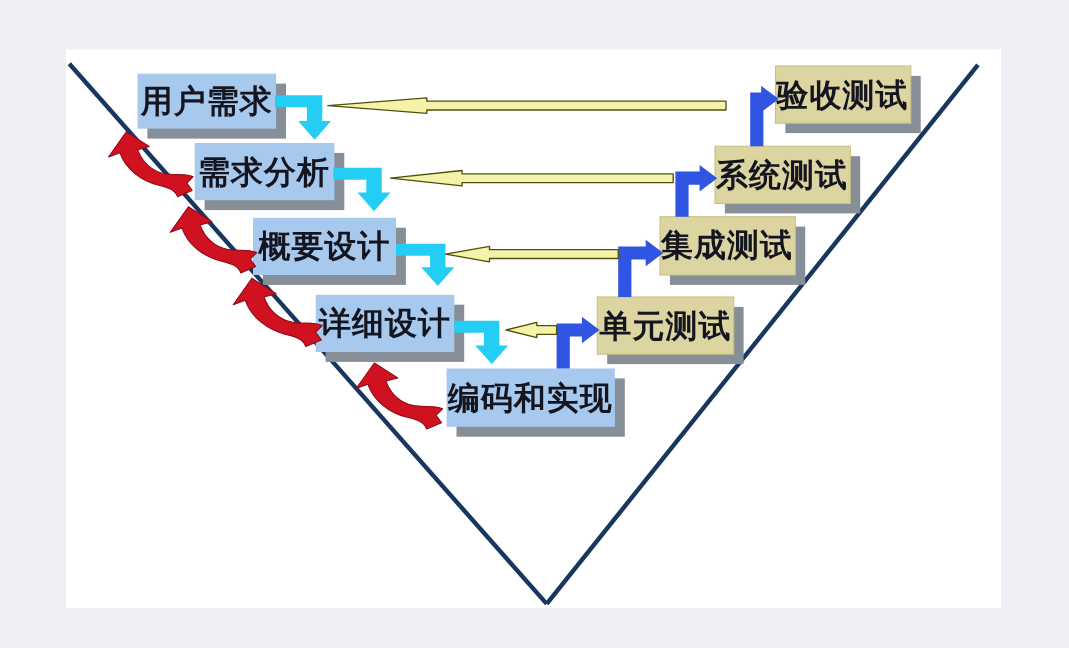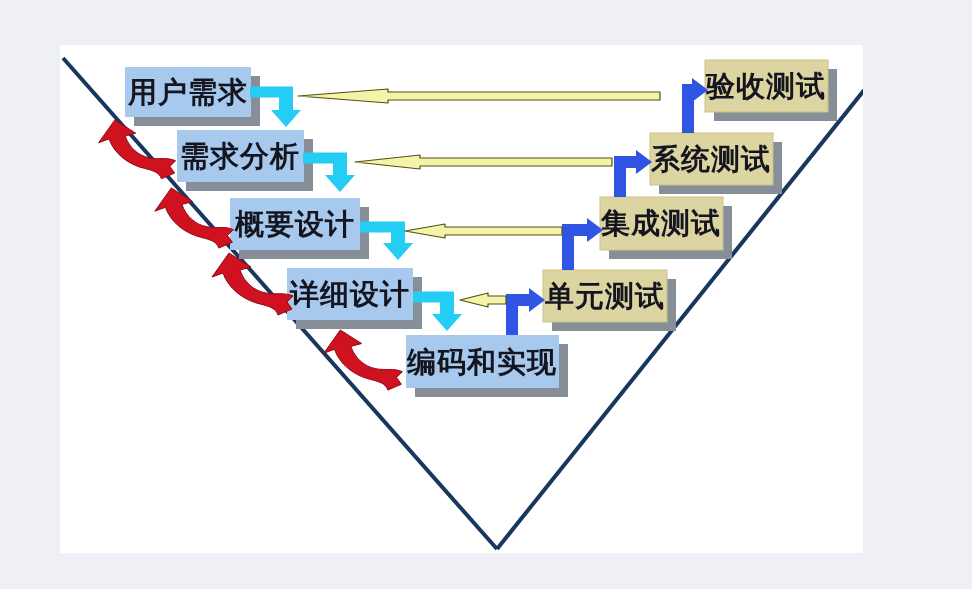--- a/index.html
+++ b/index.html
@@ -4,21 +4,21 @@
 <style>
   :root{
     --page-bg:#eef0f6; --stage-bg:#ffffff; --v-line:#17375e;
     --dev-box:#a7c9ed; --test-box:#dcd5a1; --box-shadow:#868e97;
     --flow-arrow:#24cdf4; --escalation-arrow:#2f55e2;
     --verify-arrow-fill:#f5f2a9; --verify-arrow-stroke:#50500e;
     --feedback-arrow:#d0111f; --label-text:#15151f;
   }
   html,body{margin:0;padding:0;}
   body{background:var(--page-bg);font-family:"Liberation Serif", serif;}
-  .canvas{position:relative;width:863px;height:589px;background:var(--page-bg);overflow:hidden;}
+  .canvas{position:relative;width:972px;height:589px;background:var(--page-bg);overflow:hidden;}
   svg{display:block;}
   .stage{fill:var(--stage-bg);}
   .vline{stroke:var(--v-line);stroke-width:4;fill:none;}
   .shadow{fill:var(--box-shadow);}
   .dev-box{fill:var(--dev-box);}
   .test-box{fill:var(--test-box);stroke:#c9c183;stroke-width:1;}
   .box-label{fill:var(--label-text);font-size:29px;font-weight:bold;letter-spacing:1px;
              text-anchor:middle;font-family:"Liberation Serif", serif;}
   .flow{fill:var(--flow-arrow);}
   .esc{fill:var(--escalation-arrow);}

